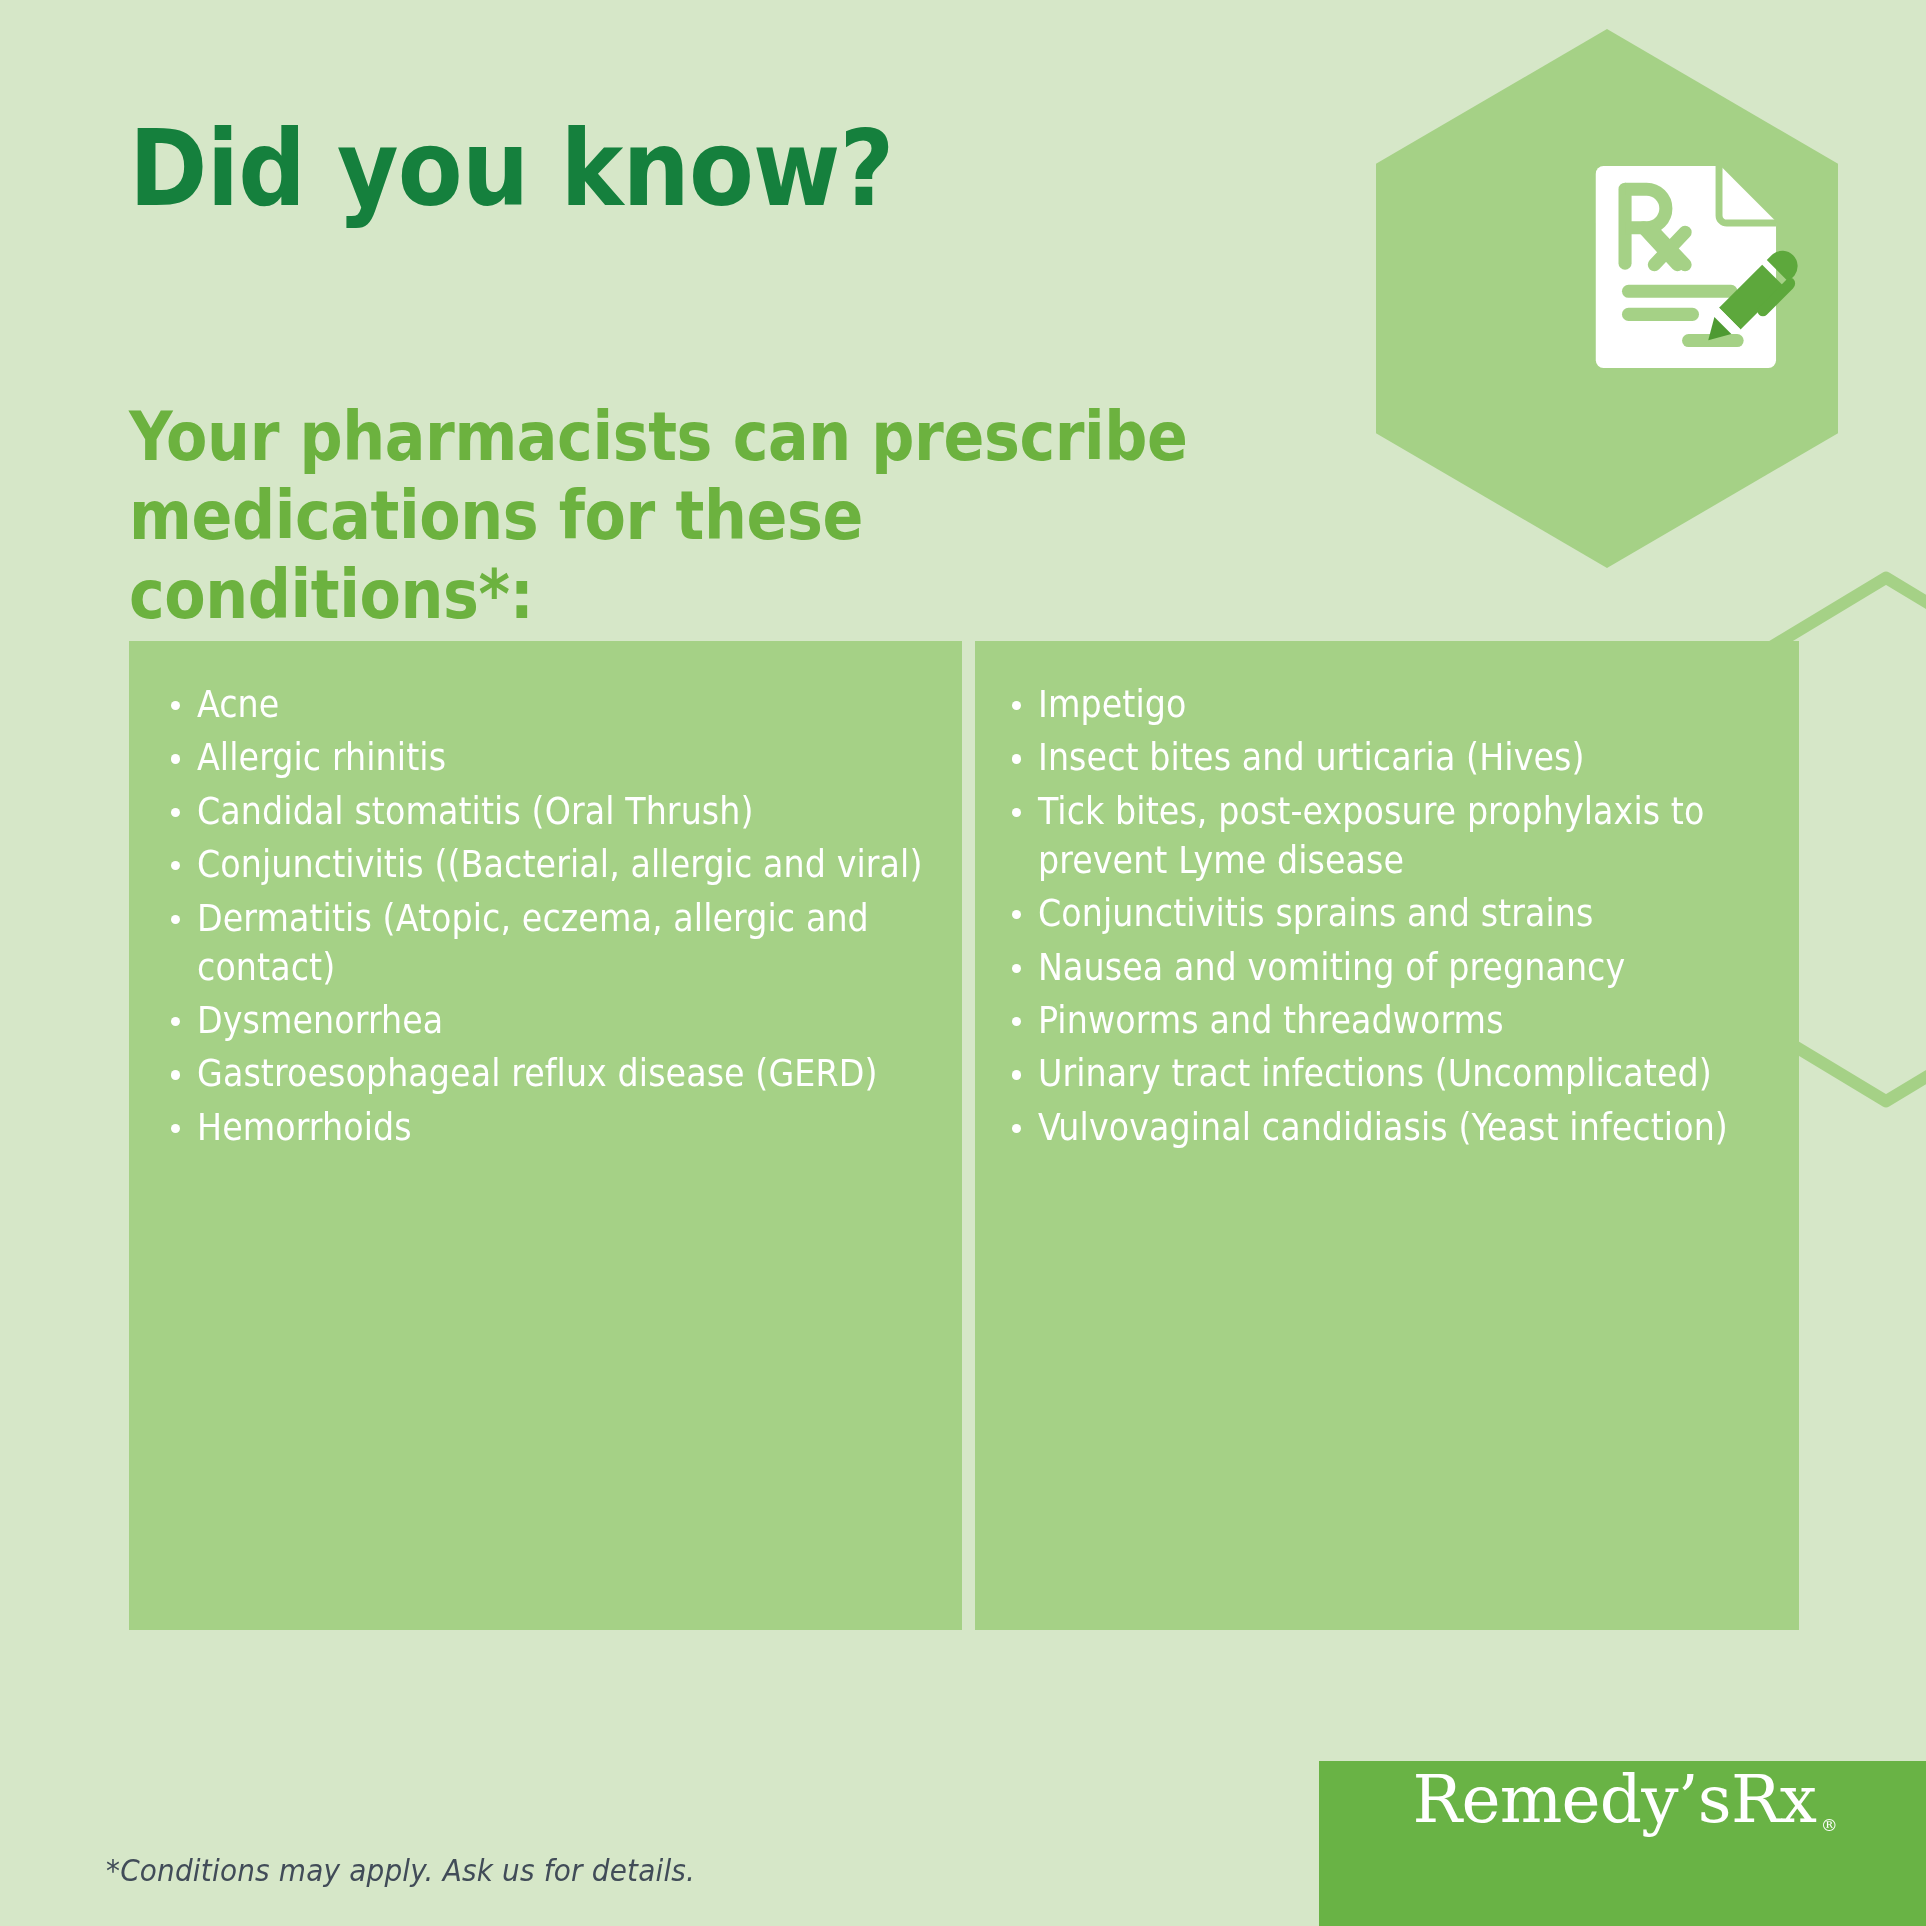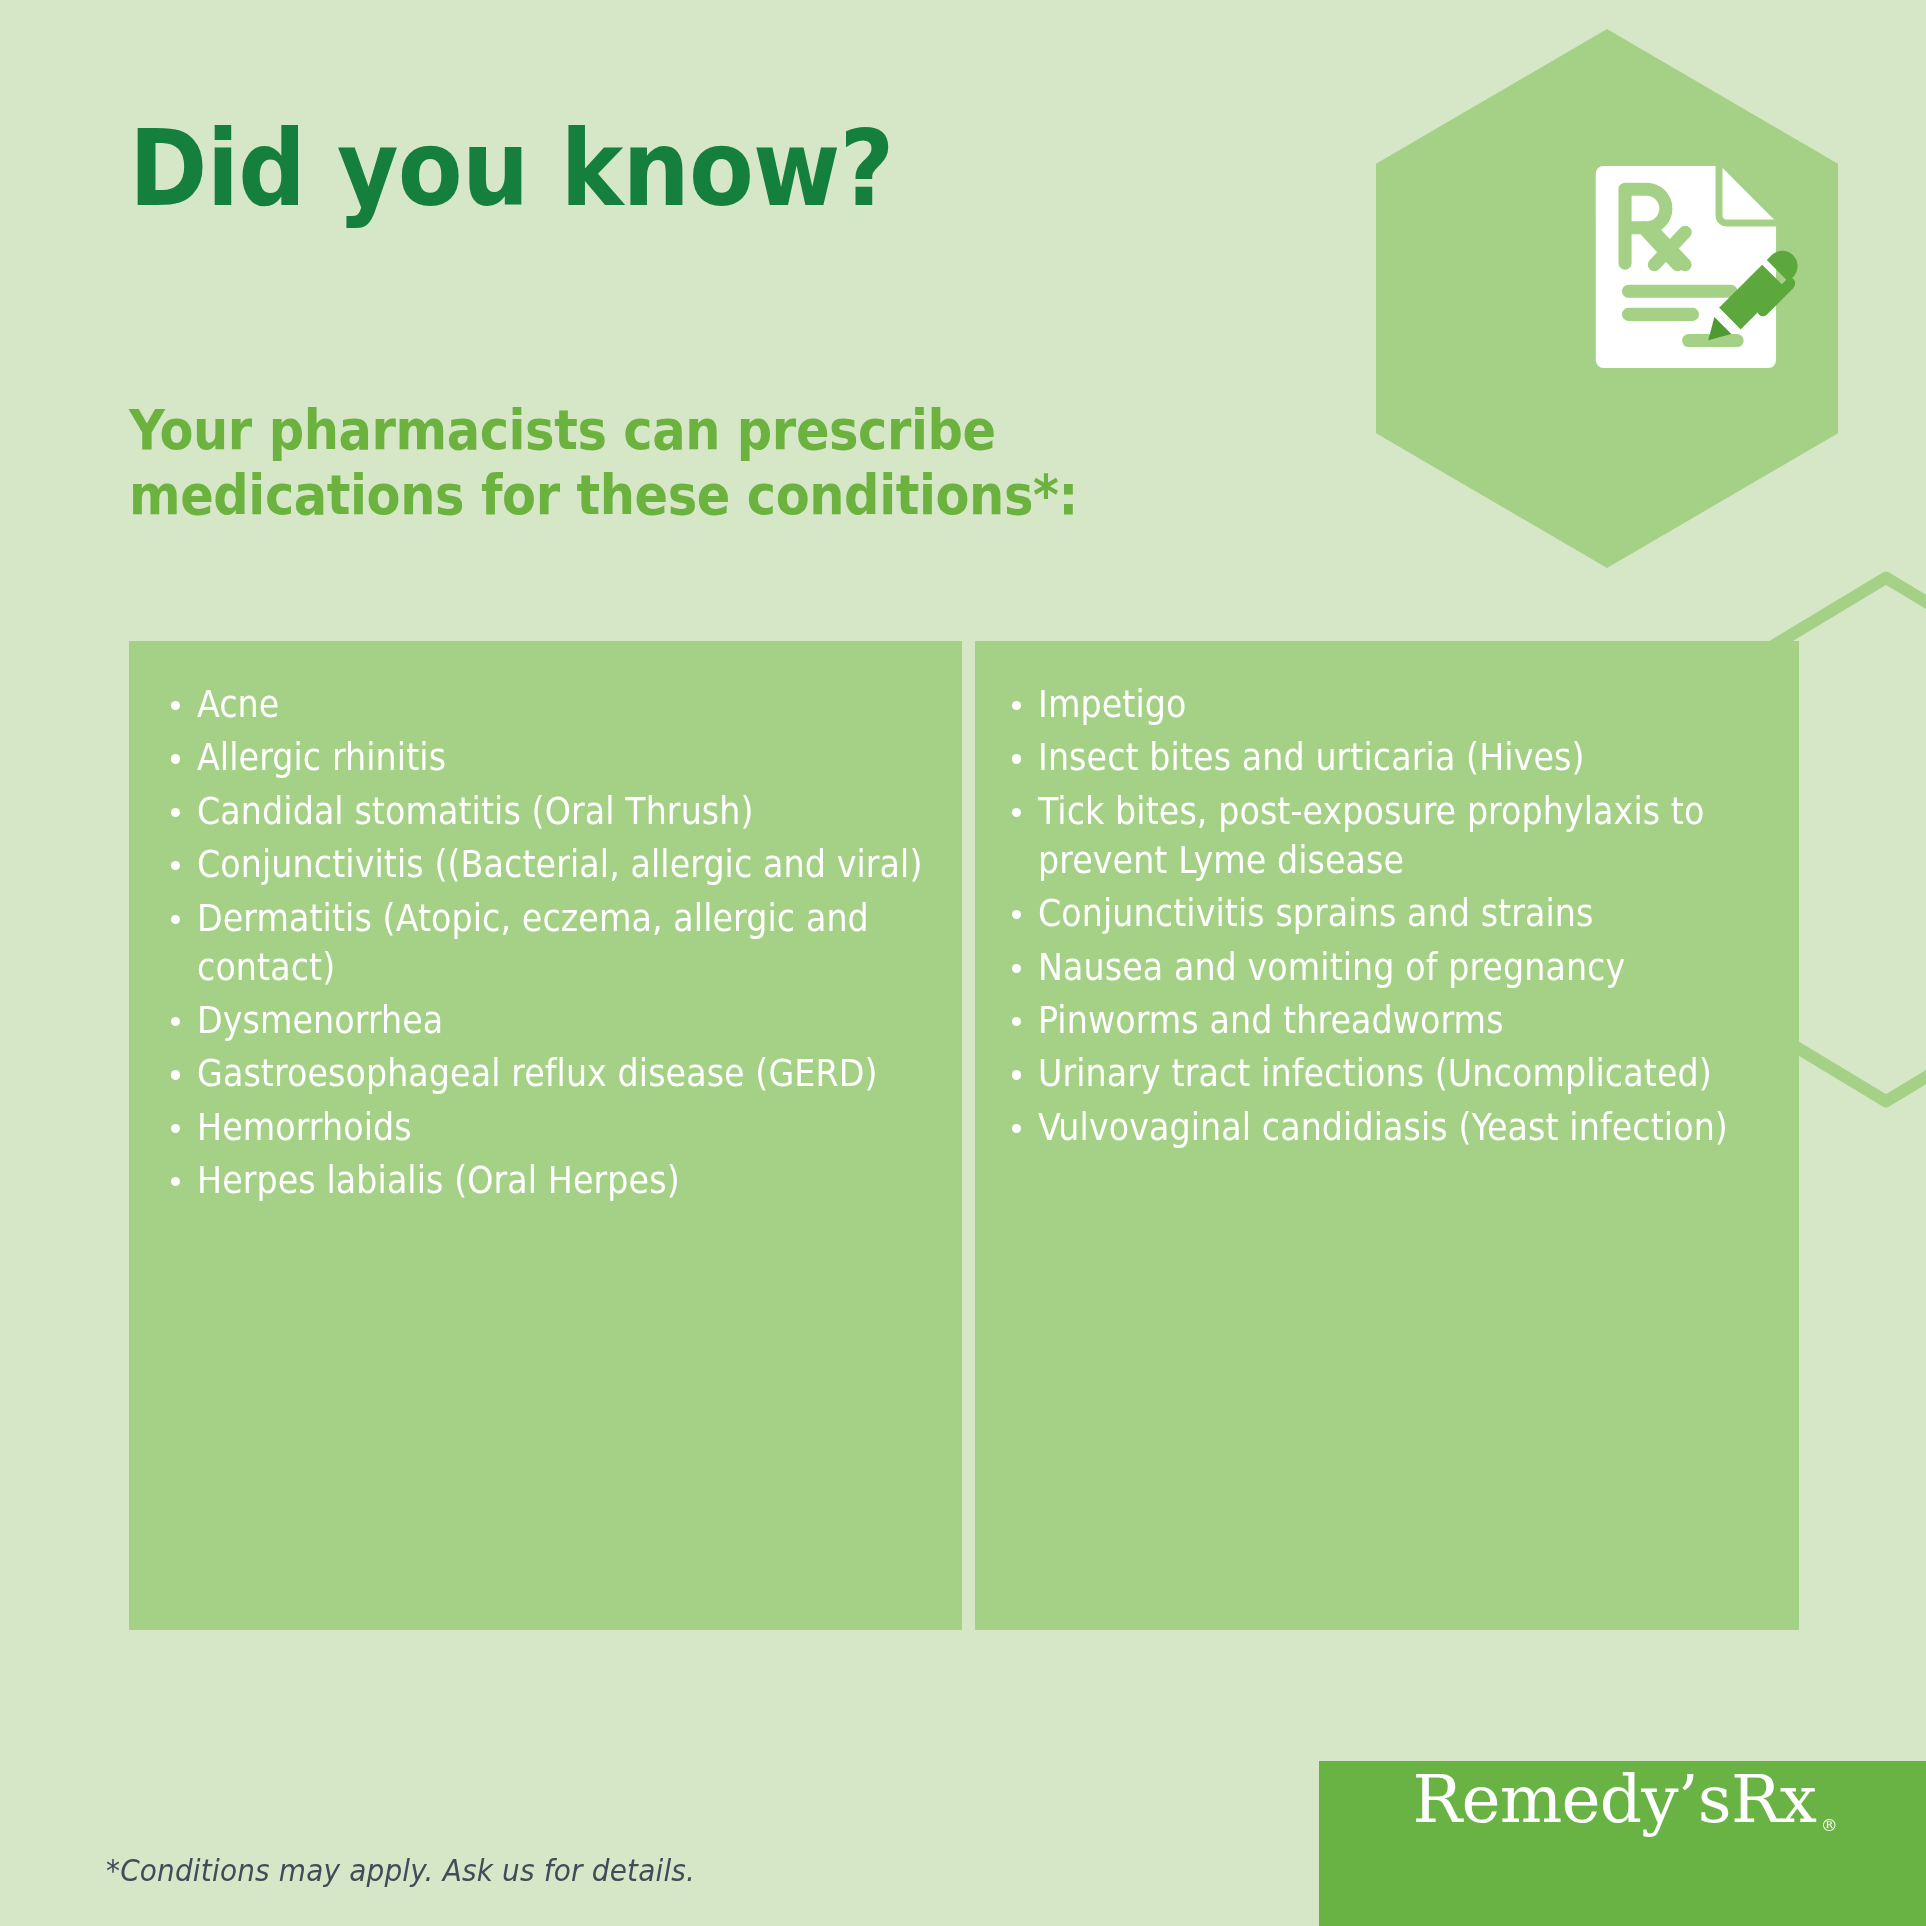--- a/index.html
+++ b/index.html
@@ -47,21 +47,21 @@
     left:129px; top:117px;
     font-size:105px;
     line-height:1.0;
     font-weight:700;
     color:#15803d;
     letter-spacing:-0.8px;
   }
   .subtitle{
     position:absolute;
     left:129px; top:398px;
-    font-size:55px;
+    font-size:67px;
     line-height:1.18;
     font-weight:700;
     color:#6CB23F;
     letter-spacing:-0.4px;
     max-width:1156px;
   }
 
   
   .panels{
     position:absolute;
@@ -181,21 +181,20 @@
   <div class="panel left">
     <ul class="cond-list">
       <li>Acne</li>
       <li>Allergic rhinitis</li>
       <li>Candidal stomatitis (Oral Thrush)</li>
       <li>Conjunctivitis ((Bacterial, allergic and viral)</li>
       <li>Dermatitis (Atopic, eczema, allergic and contact)</li>
       <li>Dysmenorrhea</li>
       <li>Gastroesophageal reflux disease (GERD)</li>
       <li>Hemorrhoids</li>
-      <li>Herpes labialis (Oral Herpes)</li>
     </ul>
   </div>
 
   <div class="panel right">
     <ul class="cond-list">
       <li>Impetigo</li>
       <li>Insect bites and urticaria (Hives)</li>
       <li>Tick bites, post-exposure prophylaxis to prevent Lyme disease</li>
       <li>Conjunctivitis sprains and strains</li>
       <li>Nausea and vomiting of pregnancy</li>

